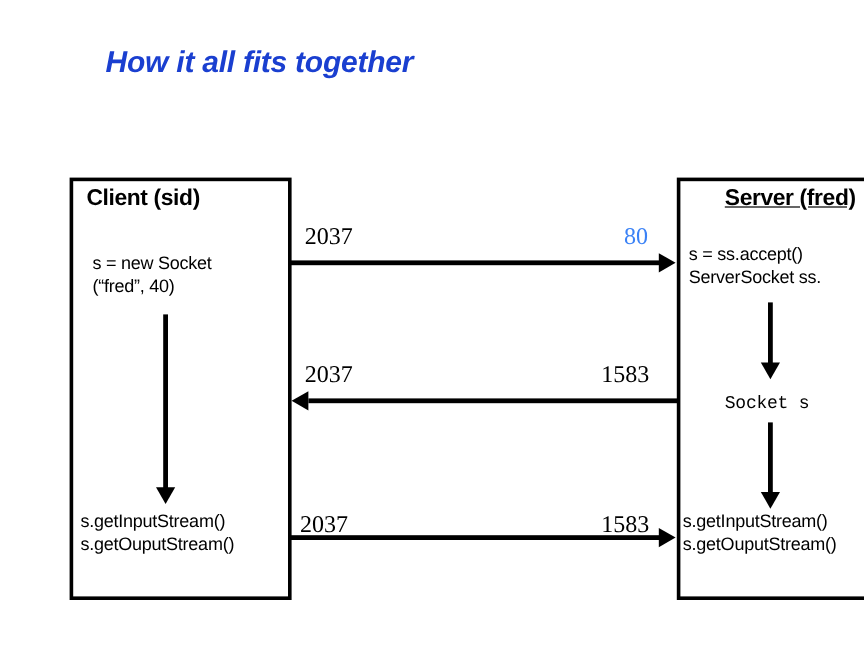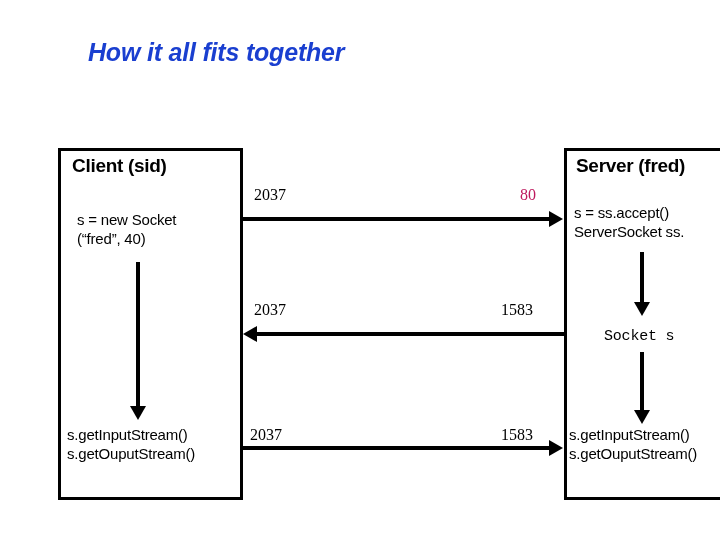--- a/index.html
+++ b/index.html
@@ -71,21 +71,21 @@
     letter-spacing: -0.2px;
   }
   .box-text .tl { display: block; }
 
   
   #client-title  { left: 36px; top: 155px; text-align: center; }
   #client-code   { left: 41px; top: 210px; }
   #client-stream { left: 31px; top: 425px; }
 
   
-  #server-title  { left: 540px; top: 155px; }
+  #server-title  { left: 568px; top: 155px; text-decoration: underline; }
   #server-code   { left: 538px; top: 203px; }
   #server-socket { left: 568px; top: 327px; font-size: 15px; font-family: Liberation Mono, monospace; }
   #server-stream { left: 533px; top: 425px; }
 
   
   .h-arrow {
     position: absolute;
     height: 0;
     border-top: 4px solid #000000;
   }
@@ -111,25 +111,25 @@
   #flow2-line { left: 221px; top: 332px; width: 308px; }
   #flow2-head { left: 207px; top: 326px; }
   
   #flow3-line { left: 206px; top: 446px; width: 308px; }
   #flow3-head { left: 513px; top: 440px; }
 
   
   .port {
     position: absolute;
     font-family: "Liberation Serif", serif;
-    font-size: 16px;
+    font-size: 20px;
     white-space: nowrap;
     color: #000000;
   }
-  .port.red { color: #be185d; }
+  .port.red { color: #3b82f6; }
 
   #port1-src { left: 218px; top: 186px; }
   #port1-dst { left: 484px; top: 186px; }
   #port2-src { left: 218px; top: 301px; }
   #port2-dst { left: 465px; top: 301px; }
   #port3-src { left: 214px; top: 426px; }
   #port3-dst { left: 465px; top: 426px; }
 
   
   .v-arrow-line {

